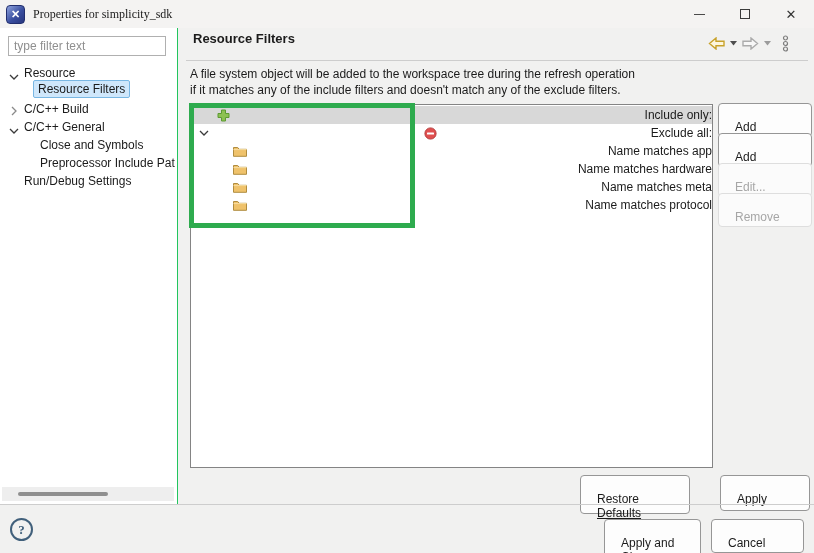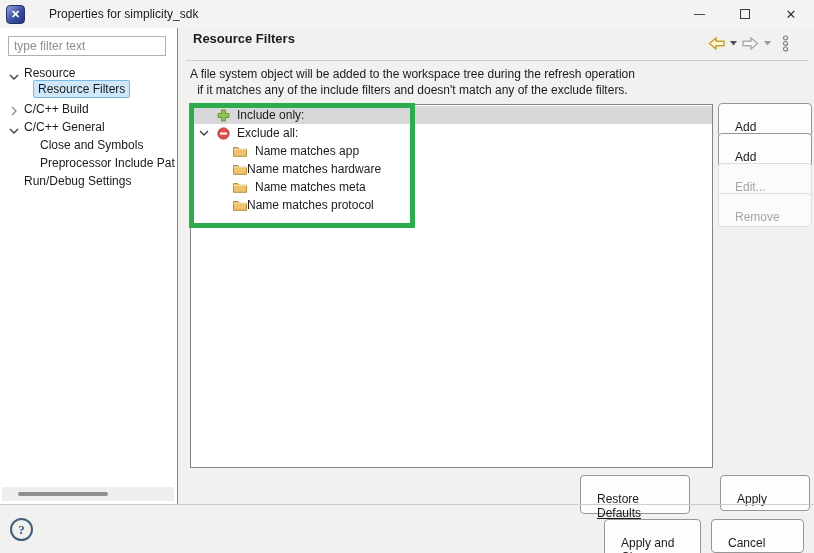--- a/index.html
+++ b/index.html
@@ -9,21 +9,21 @@
     background:#f1f1f0; font-family:"Liberation Sans",sans-serif;
     font-size:12px; color:#1b1b1b;
   }
   
   .titlebar { position:absolute; left:0; top:0; width:814px; height:28px;
     background:#f4f3f2; display:flex; align-items:center; }
   .app-icon { width:19px; height:19px; margin-left:6px; border-radius:4px;
     background:linear-gradient(135deg,#8fa3dd 0%,#3a4fa0 55%,#27367e 100%);
     border:1px solid #222f6e; color:#fff; font-weight:bold; font-size:11px;
     line-height:16px; text-align:center; }
-  .win-title { margin-left:24px; }
+  .win-title { margin-left:8px;font-family:Liberation Serif, serif; }
   .win-controls { margin-left:auto; display:flex; height:28px; }
   .wc { width:46px; height:28px; display:flex; align-items:center; justify-content:center; background:none; border:none; padding:0; }
   .min-glyph { width:11px; height:1px; background:#4a4a4a; display:block; }
   .max-glyph { width:10px; height:10px; border:1px solid #3a3a3a; display:block; }
   .close-glyph { font-size:13px; color:#333; }
   
   .sidebar { position:absolute; left:0; top:28px; width:178px; height:477px;
     background:#fff; border-right:1px solid #22c55e; }
   .filter-input { position:absolute; left:8px; top:8px; width:158px; height:20px;
     border:1px solid #b0b0b0; padding:0 5px; background:#fff;
@@ -37,25 +37,25 @@
   .tl1 { margin-left:40px; }
   .sel { margin-left:33px; background:#cfe7fb; border:1px solid #79b7e3;
     border-radius:2px; padding:1px 4px; }
   .hscroll { position:absolute; left:2px; top:459px; width:172px; height:14px; background:#eeeeee; }
   .hthumb { position:absolute; left:16px; top:5px; width:90px; height:4px; background:#8f8f8f; border-radius:2px; }
   
   .content-title { position:absolute; left:193px; top:31px; font-size:13px; font-weight:bold; }
   .nav { position:absolute; left:708px; top:35px; display:flex; align-items:center; gap:5px; }
   .nav > * { background:none; border:none; padding:0; display:flex; align-items:center; }
   .header-sep { position:absolute; left:186px; top:60px; width:622px; height:1px; background:#cdcdcd; }
-  .desc { position:absolute; left:190px; top:66px; line-height:16px;text-align:center; }
+  .desc { position:absolute; left:190px; top:66px; line-height:16px; }
   
   .flist { position:absolute; left:190px; top:104px; width:523px; height:364px;
     background:#fff; border:1px solid #848484; }
-  .frow { position:absolute; left:0; width:521px; height:18px; display:flex; align-items:center; white-space:nowrap; }
+  .frow { position:absolute; left:0; width:521px; height:18px; display:flex; align-items:center; white-space:nowrap;justify-content:space-between; }
   .frow.hl { background:#d8d8d8; }
   .ficon { display:flex; align-items:center; }
   .green-box { position:absolute; left:189px; top:103px; width:226px; height:125px;
     border:5px solid #2eab4e; pointer-events:none; z-index:6; }
   
   button.btn { position:absolute; background:#fdfdfd; border:1px solid #969696;
     border-radius:4px; font-family:"Liberation Sans",sans-serif; font-size:12px;
     color:#1b1b1b; text-align:left; padding:16px; }
   button.btn:disabled { color:#a6a6a6; border-color:#dedede; background:#fbfbfb; }
   .sbtn { left:718px; width:94px; height:25px; }

